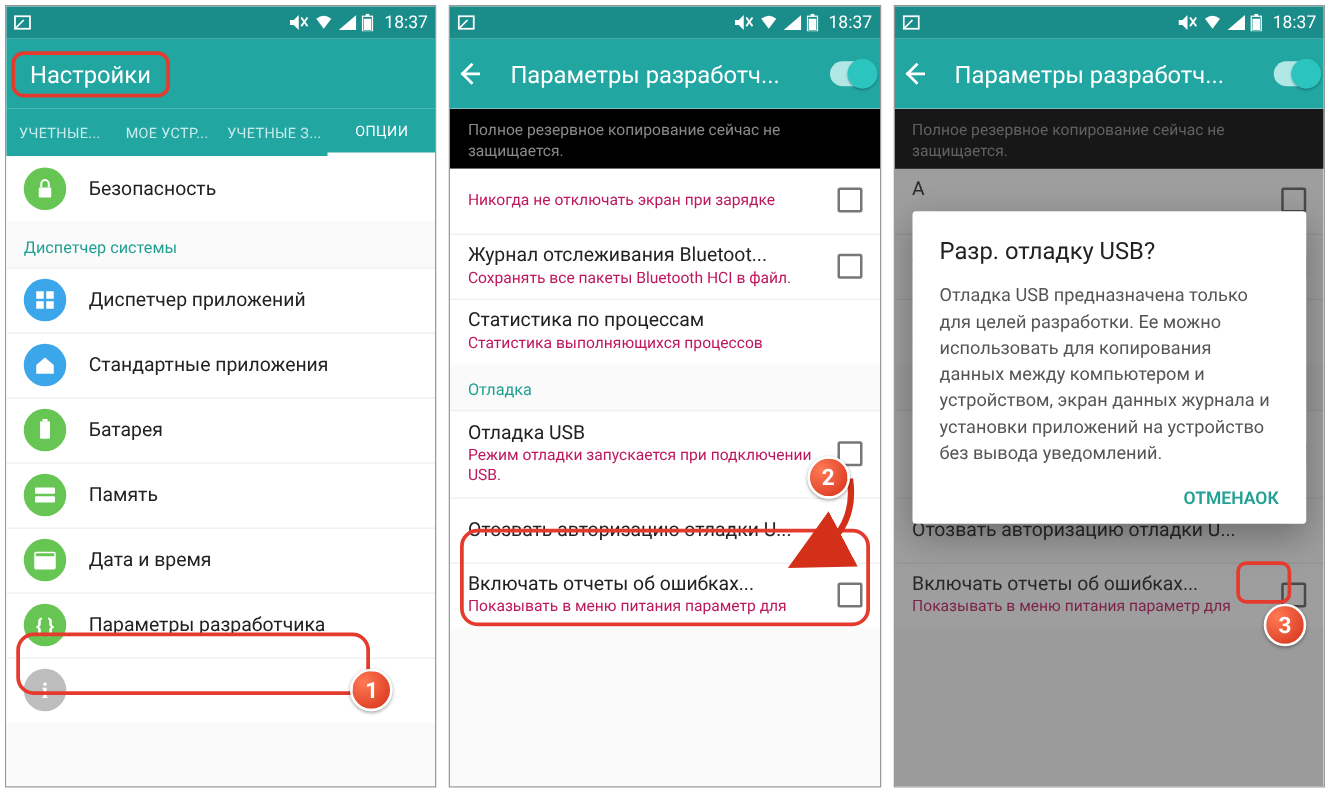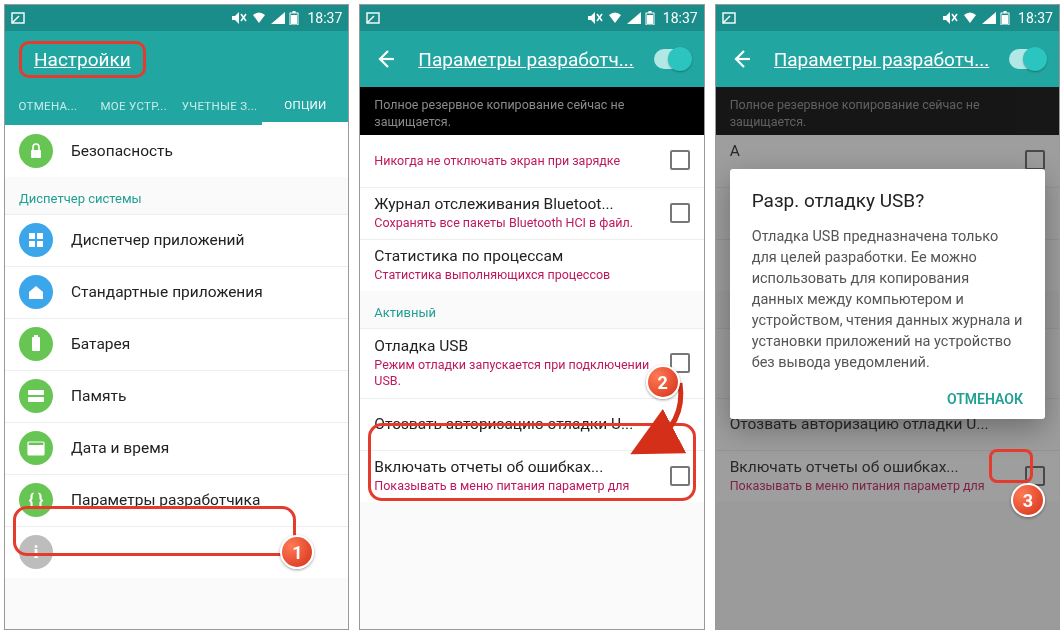--- a/index.html
+++ b/index.html
@@ -37,23 +37,22 @@
   .statusbar .right { display:flex; align-items:center; gap:4px; }
   .statusbar svg { display:block; }
   .st-time { font-size: 14px; margin-left:4px; }
   
   .toolbar {
     background: #22a6a2;
     color: #fff;
     display: flex;
     align-items: center;
     height: 60px;
-    padding: 0 14px;
+    padding: 0 4px;
     font-size: 19px;
-    text-decoration: underline;
   }
   .toolbar.tall { height: 56px; }
   .toolbar .back { margin-right: 22px; display:flex; align-items:center; }
   .toolbar .title { flex:1 1 auto; white-space:nowrap; overflow:hidden; text-overflow:ellipsis; }
   .toolbar .switch {
     width: 36px; height: 20px; border-radius: 10px;
     background: #b1e8e6; position:relative; flex:0 0 auto;
   }
   .toolbar .switch::after {
     content:""; position:absolute; right:-2px; top:-2px;
@@ -178,21 +177,21 @@
         </svg>
       <span class="st-time">18:37</span>
     </div>
   </div>
 
   <div class="toolbar" style="height:56px;">
     <span class="title-box">Настройки</span>
   </div>
 
   <div class="tabs">
-    <div class="tab">ОТМЕНА...</div>
+    <div class="tab">УЧЕТНЫЕ...</div>
     <div class="tab">МОЕ УСТР...</div>
     <div class="tab">УЧЕТНЫЕ З...</div>
     <div class="tab active">ОПЦИИ</div>
   </div>
 
   <div class="content">
     <div class="row">
       <div class="icon green">
         <svg width="18" height="18" viewBox="0 0 18 18">
             <rect x="4" y="8" width="10" height="8" rx="1" fill="#fff"></rect>
@@ -347,21 +346,21 @@
       <div class="chk"></div>
     </div>
 
     <div class="row">
       <div class="texts">
         <div class="label">Статистика по процессам</div>
         <div class="sub">Статистика выполняющихся процессов</div>
       </div>
     </div>
 
-    <div class="section-header">Активный</div>
+    <div class="section-header">Отладка</div>
 
     <div class="row" style="min-height:70px;">
       <div class="texts">
         <div class="label">Отладка USB</div>
         <div class="sub">Режим отладки запускается при подключении USB.</div>
       </div>
       <div class="chk"></div>
     </div>
 
     <div class="row">
@@ -472,21 +471,21 @@
       <div class="texts">
         <div class="label">Включать отчеты об ошибках...</div>
         <div class="sub">Показывать в меню питания параметр для</div>
       </div>
       <div class="chk"></div>
     </div>
 
     <div class="scrim"></div>
     <div class="dialog" style="top:82px;">
       <div class="dlg-title">Разр. отладку USB?</div>
-      <div class="dlg-body">Отладка USB предназначена только для целей разработки. Ее можно использовать для копирования данных между компьютером и устройством, чтения данных журнала и установки приложений на устройство без вывода уведомлений.</div>
+      <div class="dlg-body">Отладка USB предназначена только для целей разработки. Ее можно использовать для копирования данных между компьютером и устройством, экран данных журнала и установки приложений на устройство без вывода уведомлений.</div>
       <div class="dlg-actions">
         <span class="btn-cancel">ОТМЕНА</span>
         <span class="btn-ok">ОК</span>
       </div>
     </div>
   </div>
 
   <div class="hl" style="right:26px; top:444px; width:44px; height:34px; border-radius:8px;"></div>
   <div class="badge" style="right:14px; top:478px;">3</div>
 </div>

